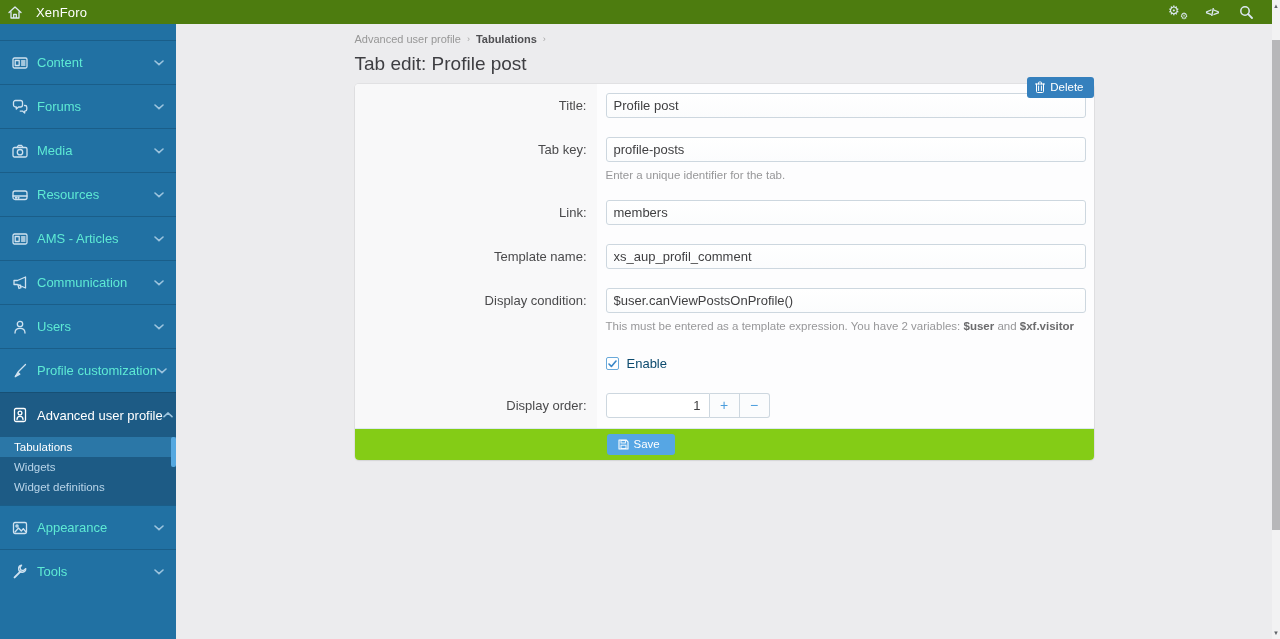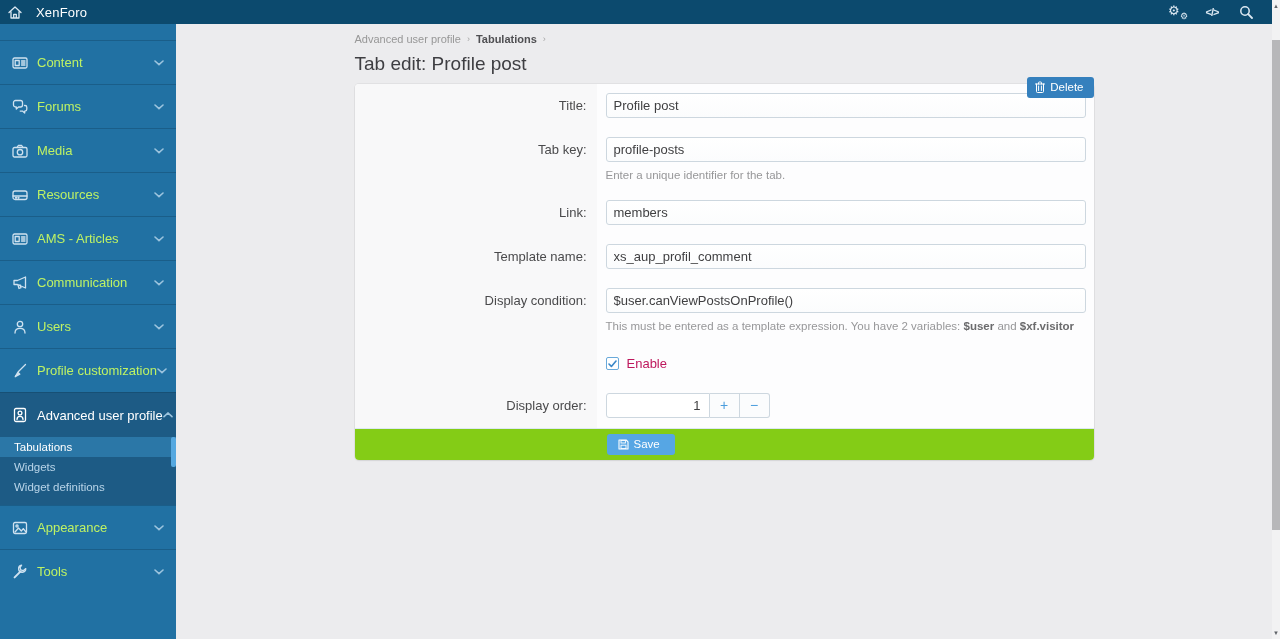--- a/index.html
+++ b/index.html
@@ -1,21 +1,21 @@
 <!DOCTYPE html>
 <html><head>
 <meta charset="utf-8">
 <style>
   * { margin:0; padding:0; box-sizing:border-box; }
   html,body { width:1280px; height:639px; overflow:hidden;
     font-family:"Liberation Sans", sans-serif; background:#ececee; }
 
   
   .topbar { position:absolute; left:0; top:0; width:1272px; height:24px;
-    background:#0c4a6e; display:flex; align-items:center; z-index:30; }
+    background:#4d7c0f; display:flex; align-items:center; z-index:30; }
   .topbar .home-btn { width:30px; height:24px; display:flex; align-items:center; justify-content:center; cursor:pointer; }
   .brand { color:#ffffff; font-size:13px; margin-left:6px; letter-spacing:.2px; }
   .topbar-right { margin-left:auto; display:flex; align-items:center; gap:10px; padding-right:14px; }
   .tb-ic { width:24px; height:24px; display:flex; align-items:center; justify-content:center; color:#dce8f2; cursor:pointer; }
   .code-glyph { font-size:11px; font-weight:bold; color:#dce8f2; font-family:"Liberation Sans",sans-serif; letter-spacing:-1px; }
   .gears { position:relative; width:20px; height:17px; }
   .gears span { position:absolute; color:#dce8f2; line-height:1; }
   .gears .g1 { font-size:13px; left:0; top:0; }
   .gears .g2 { font-size:9px; right:0; bottom:0; }
 
@@ -26,21 +26,21 @@
   .win-scrollbar .arrow.up { top:1px; }
   .win-scrollbar .arrow.down { bottom:1px; }
   .win-scrollbar .thumb { position:absolute; left:0; top:40px; width:8px; height:490px; background:#b7b7b9; cursor:pointer; }
 
   
   .sidebar { position:absolute; left:0; top:24px; width:176px; height:615px;
     background:#2171a3; padding-top:16px; z-index:20; }
   .nav-item { height:44px; display:flex; align-items:center; padding:0 12px;
     border-top:1px solid rgba(13,59,89,.35); cursor:pointer; }
   .nav-item .icon { width:16px; height:16px; flex:0 0 16px; margin-right:9px; display:flex; }
-  .nav-item .lbl { color:#bef264; font-size:13px; white-space:nowrap; flex:1; }
+  .nav-item .lbl { color:#5eead4; font-size:13px; white-space:nowrap; flex:1; }
   .nav-item .chev { margin-left:auto; display:flex; }
   .nav-group { background:#1d5b85; border-top:1px solid rgba(13,59,89,.35); padding-bottom:8px; }
   .nav-group .nav-item { border-top:none; }
   .nav-group .nav-item .lbl { color:#ffffff; }
   .sub-item { height:20px; display:flex; align-items:center; padding:0 14px;
     color:#b8d4e8; font-size:11.5px; cursor:pointer; }
   .sub-item.selected { background:#2b77a7; color:#ffffff; }
   .side-thumb { position:absolute; right:0; top:413px; width:5px; height:30px;
     background:#55a8e0; border-radius:2px; }
 
@@ -69,21 +69,21 @@
   .cell-ctrl { flex:1; background:#fdfdfe; padding:9px 0 10px 9px; }
   .ti { width:480px; height:25px; border:1px solid #cdd7df; border-radius:3px;
     background:linear-gradient(180deg,#ffffff,#fbfcfd); padding:0 7px; font-size:13px;
     color:#3f3f41; font-family:"Liberation Sans",sans-serif; }
   .hint { font-size:11.5px; color:#979799; margin-top:7px; }
   .hint b { color:#6b6b6d; }
 
   .check-row { display:flex; align-items:center; gap:8px; padding-top:5px; padding-bottom:3px; cursor:pointer; }
   .checkbox { width:13px; height:13px; border:1px solid #69a9da; border-radius:2px;
     background:#fff; display:flex; align-items:center; justify-content:center; }
-  .check-lbl { font-size:13px; color:#be185d; }
+  .check-lbl { font-size:13px; color:#0c4a6e; }
 
   .stepper { display:flex; }
   .stepper .num { width:104px; height:25px; border:1px solid #cdd7df; border-radius:3px 0 0 3px;
     background:#fff; text-align:right; padding:0 8px; font-size:13px; color:#3f3f41;
     font-family:"Liberation Sans",sans-serif; }
   .stepper .st-btn { width:30px; height:25px; border:1px solid #cdd7df; border-left:none;
     background:#fbfcfd; color:#4a9ddd; font-size:14px; line-height:23px; text-align:center; cursor:pointer; }
   .stepper .st-btn.minus { border-radius:0 3px 3px 0; }
 
   .form-footer { background:#84cc16; border-top:1px solid #dce8f3; padding:5px 0 5px 252px; }

